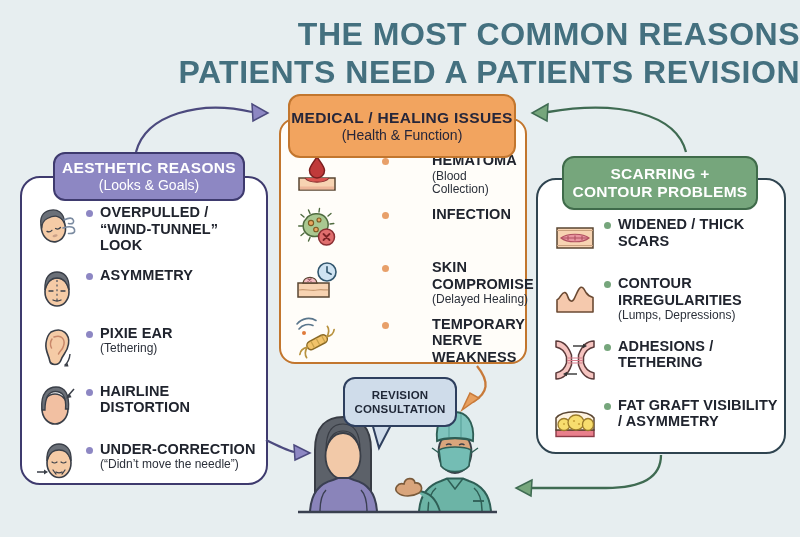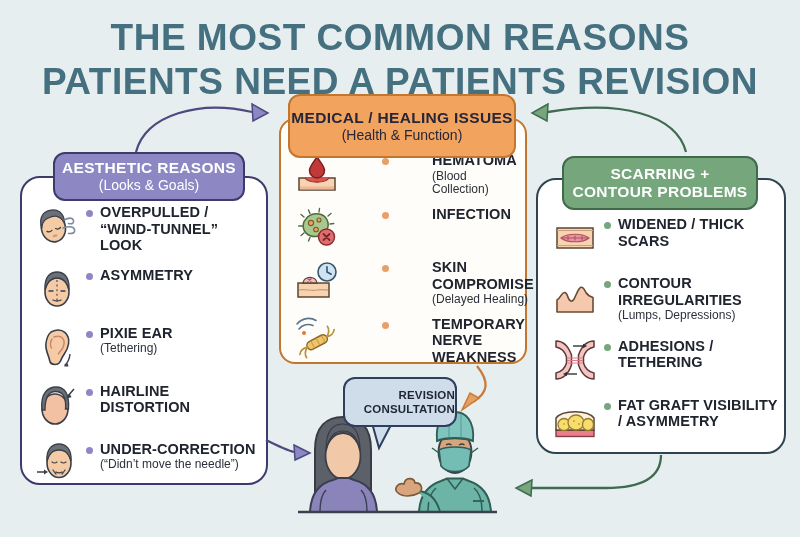--- a/index.html
+++ b/index.html
@@ -1,21 +1,21 @@
 <!DOCTYPE html>
 <html><head>
 <meta charset="utf-8">
 <style>
   html,body{margin:0;padding:0;}
   body{font-family:"Liberation Sans","DejaVu Sans",sans-serif;}
   #stage{position:relative;width:800px;height:537px;background:#e7eef0;overflow:hidden;}
 
   
-  .title{position:absolute;top:16px;left:0;width:800px;text-align:center;
-         color:#44707f;font-weight:bold;font-size:37px;line-height:1.18;letter-spacing:.5px;}
+  .title{position:absolute;top:16px;left:0;width:800px;text-align:right;
+         color:#44707f;font-weight:bold;font-size:32px;line-height:1.18;letter-spacing:.5px;}
 
   
   .panel{position:absolute;background:#ffffff;border-radius:20px;box-sizing:border-box;}
   .panel-a{left:20px;top:176px;width:248px;height:309px;border:2.5px solid #3e3a6e;}
   .panel-m{left:279px;top:118px;width:248px;height:246px;border:2.5px solid #c2762e;border-radius:16px;background:#fffdf9;}
   .panel-s{left:536px;top:178px;width:250px;height:276px;border:2.5px solid #2f4450;}
 
   .hdr{position:absolute;box-sizing:border-box;border-radius:12px;text-align:center;
        display:flex;flex-direction:column;justify-content:center;z-index:4;}
   .hdr-a{left:53px;top:152px;width:192px;height:49px;background:#8d87c3;border:2.5px solid #3e3a6e;color:#fff;}
@@ -38,21 +38,21 @@
   .dot-a{background:#8d87c3;}
   .dot-m{background:#e8a06a;}
   .dot-s{background:#76a67c;}
   .txt{flex:1;}
   .t{display:block;font-weight:bold;font-size:14.5px;line-height:1.14;color:#20242e;letter-spacing:.1px;}
   .s{display:block;font-size:12px;line-height:1.15;color:#2b303a;margin-top:1px;}
 
   
   .bubble{position:absolute;left:343px;top:377px;width:114px;height:50px;background:#cfdcea;
           border:2.5px solid #2e3f5e;border-radius:12px;box-sizing:border-box;z-index:7;
-          display:flex;flex-direction:column;justify-content:center;text-align:right;
+          display:flex;flex-direction:column;justify-content:center;text-align:center;
           font-weight:bold;font-size:11.5px;line-height:1.25;color:#1e2636;letter-spacing:.2px;}
 
   svg{display:block;}
   .overlay{position:absolute;left:0;top:0;z-index:5;pointer-events:none;}
   .scene{position:absolute;left:270px;top:400px;z-index:6;}
 </style>
 </head>
 <body>
 
 <div id="stage">

